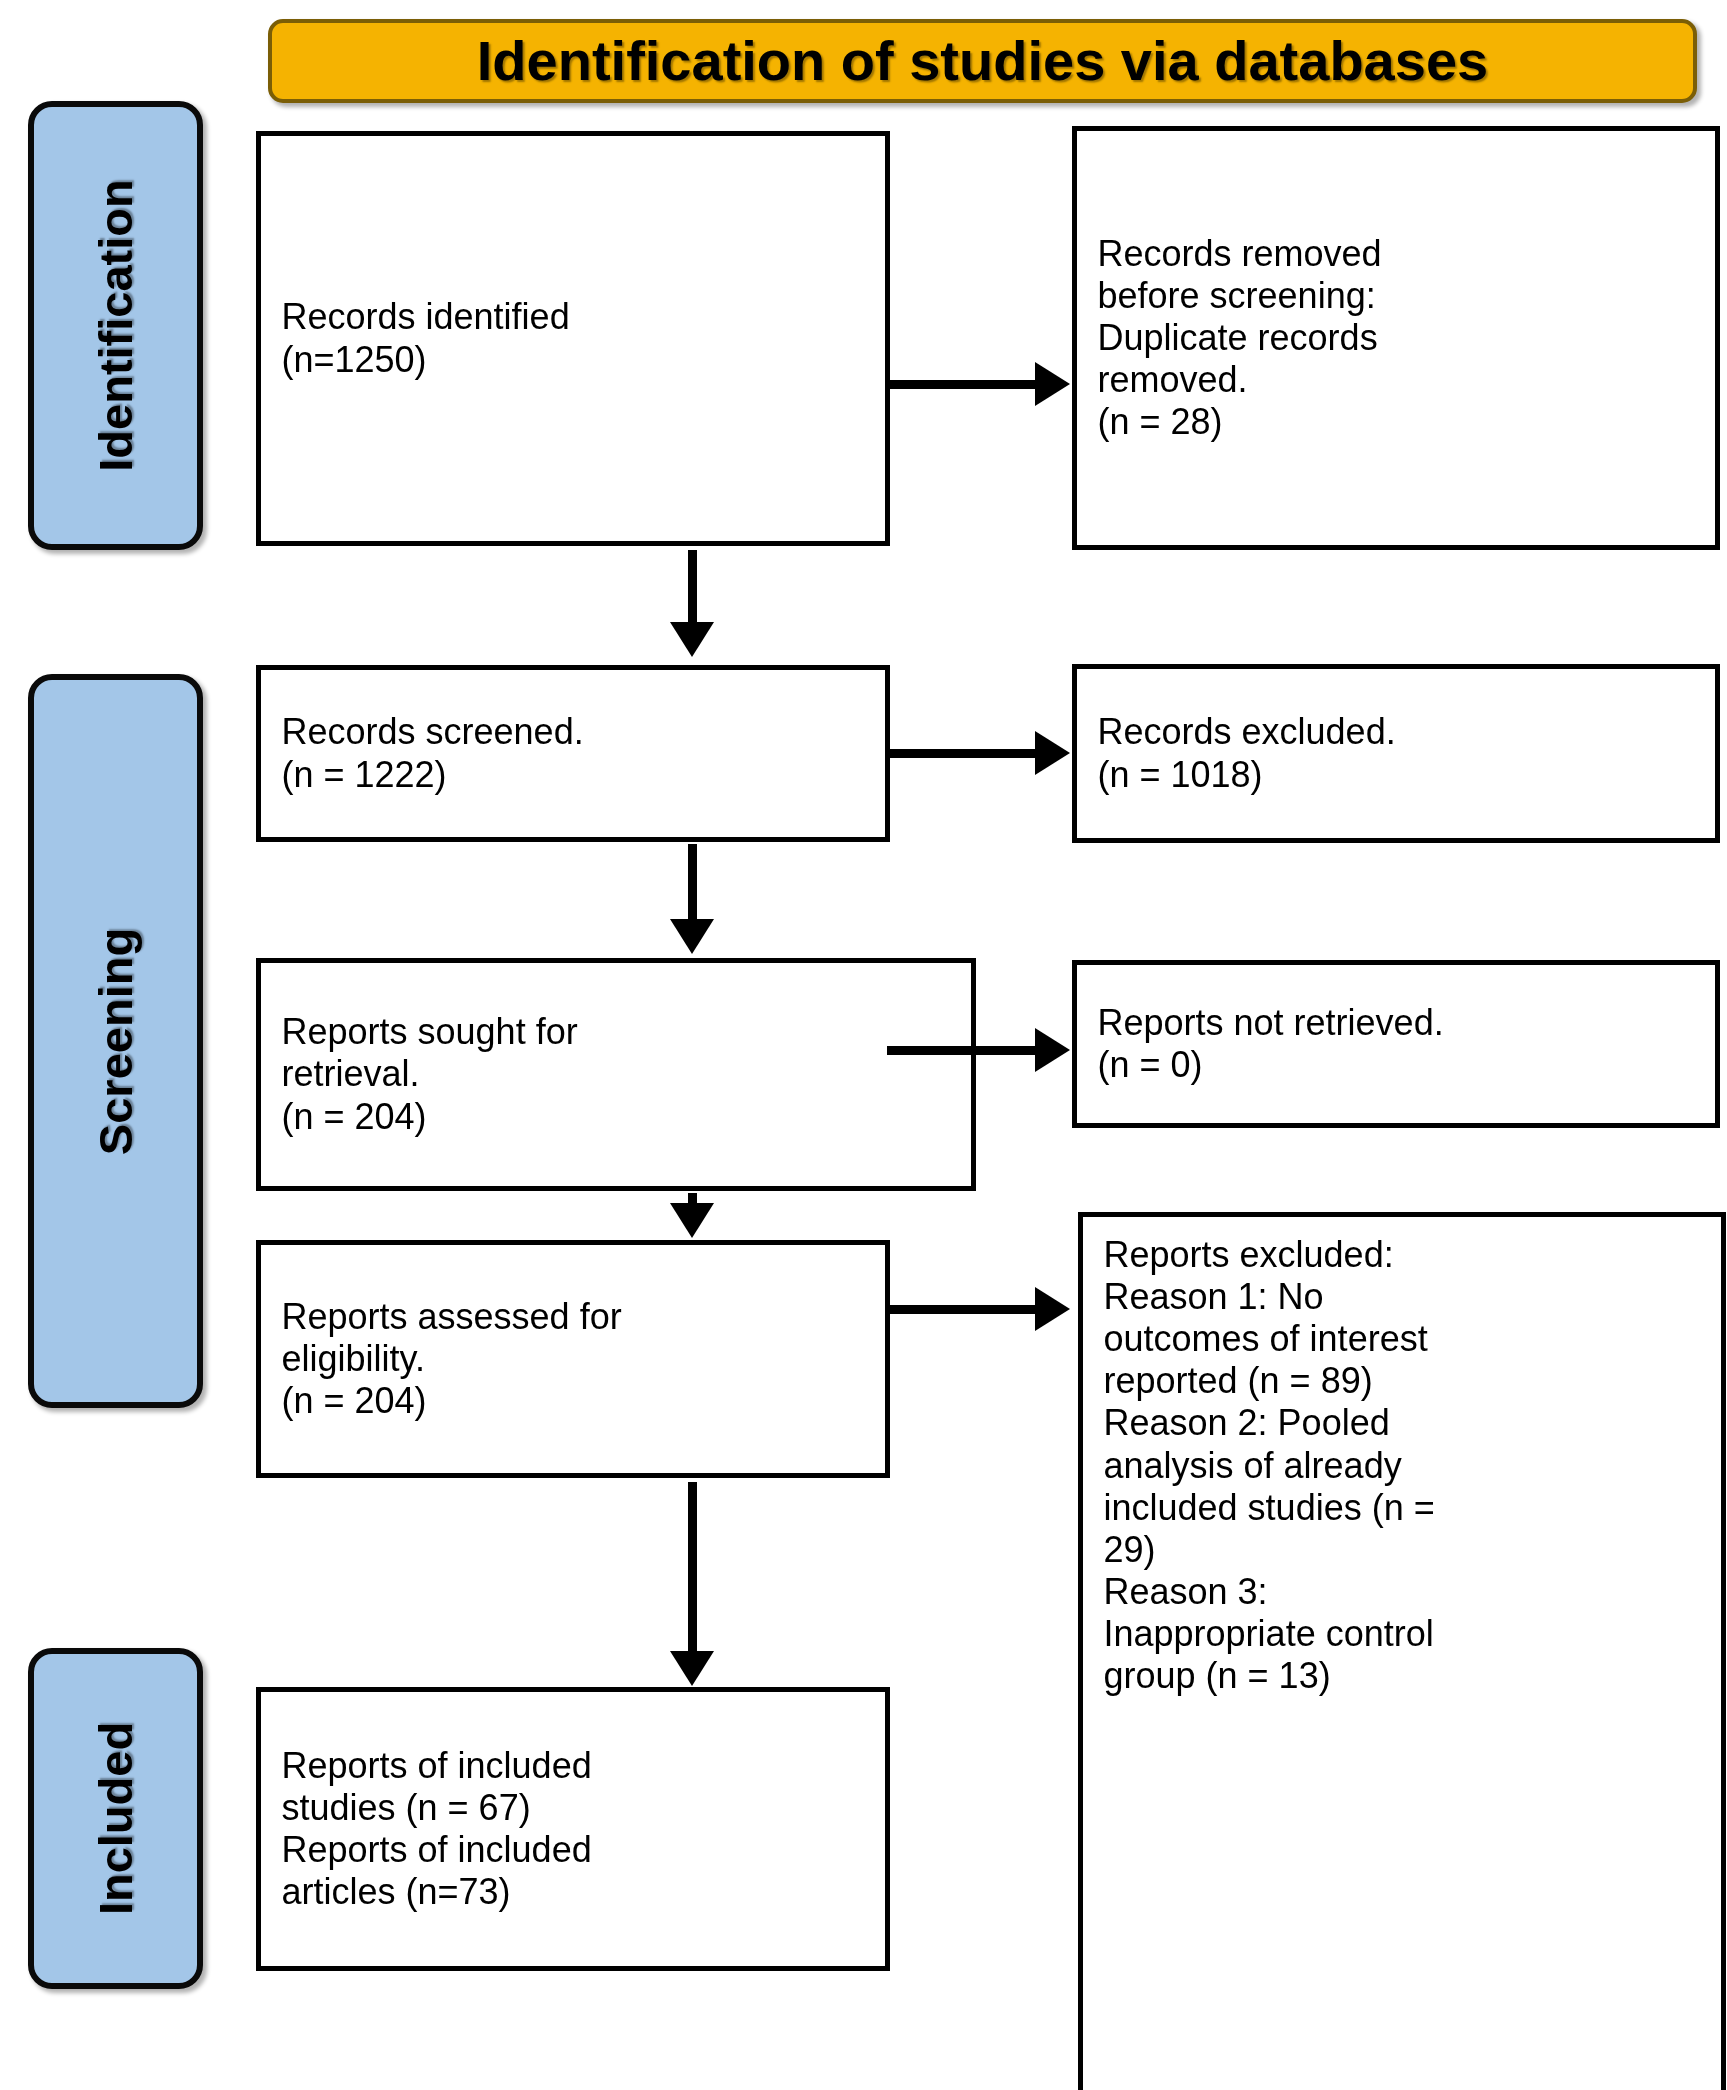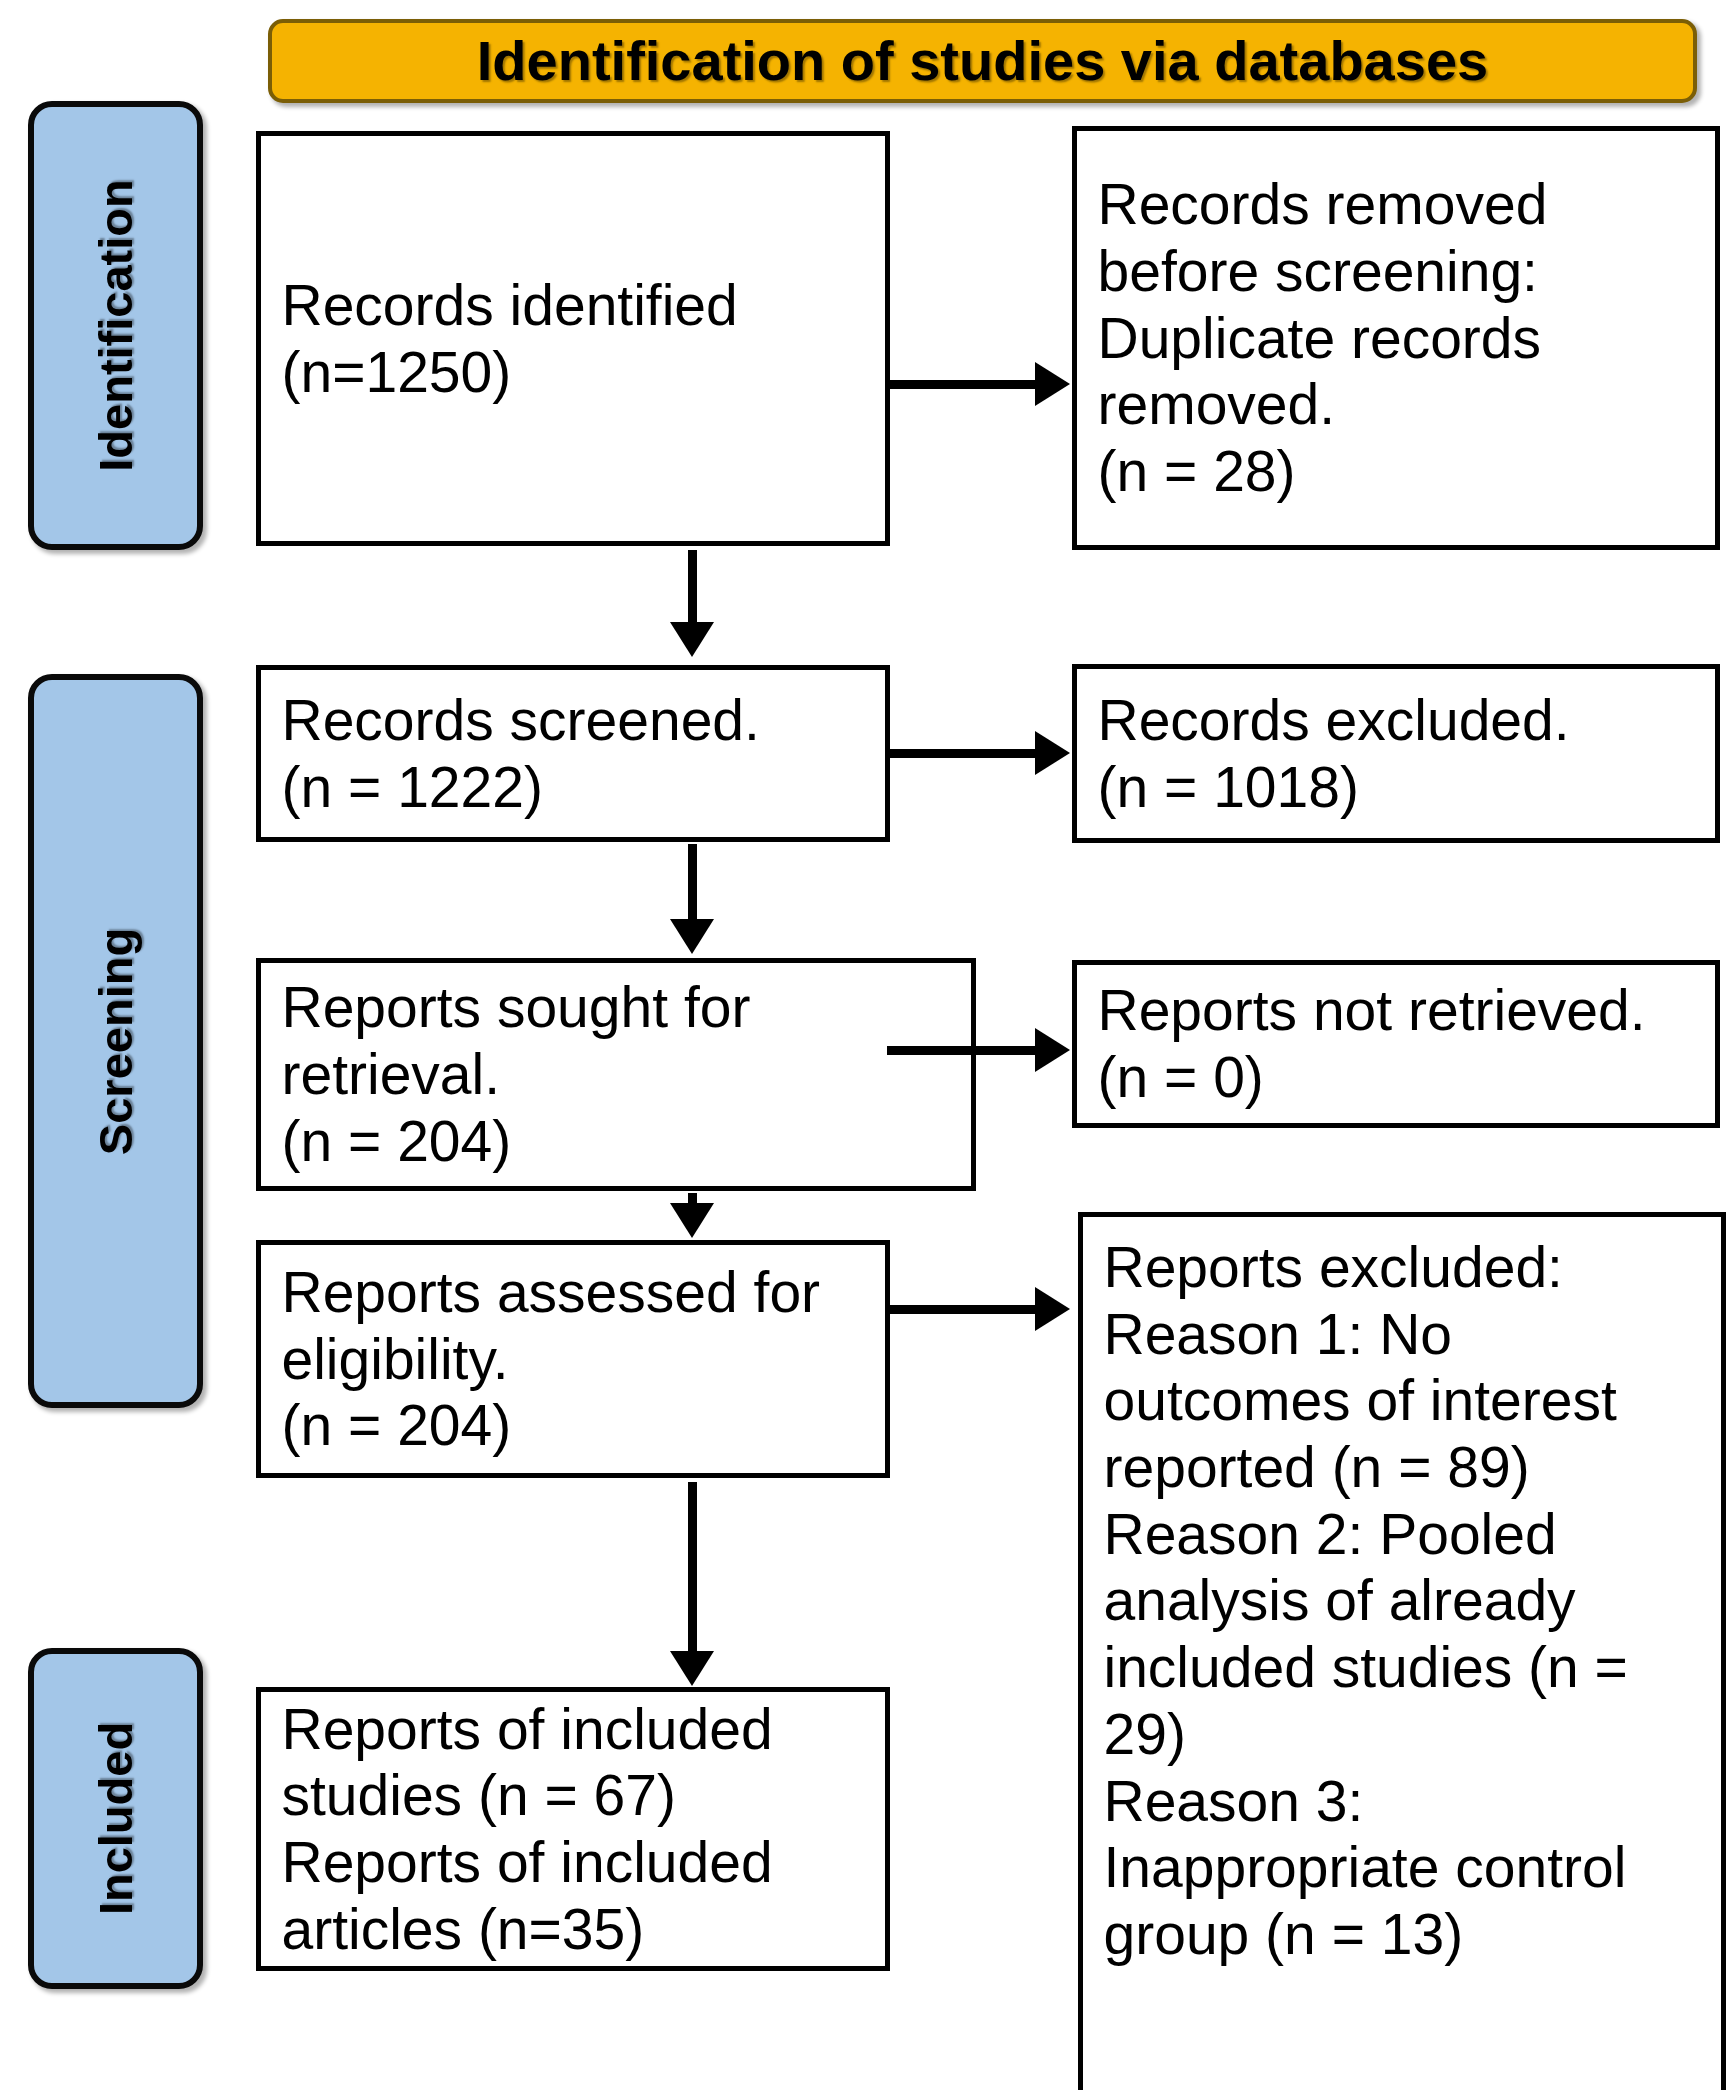--- a/index.html
+++ b/index.html
@@ -78,21 +78,21 @@
     display: flex;
     flex-direction: column;
     justify-content: center;
     padding: 0 20.5px;
   }
   .flow-box.top-aligned {
     justify-content: flex-start;
     padding-top: 17px;
   }
   .flow-line {
-    font-size: 57px;
+    font-size: 36px;
     line-height: 1.17;
     color: #000000;
     white-space: pre-wrap;
   }
 
   
   #box-identified   { left: 256px; top: 131px;  width: 634px; height: 415px; }
   #box-screened     { left: 256px; top: 665px;  width: 634px; height: 177px; }
   #box-sought       { left: 256px; top: 958px; width: 720px; height: 233px; }
   #box-assessed     { left: 256px; top: 1240px; width: 634px; height: 238px; }
@@ -218,21 +218,21 @@
     <div class="flow-line">29)</div>
     <div class="flow-line">Reason 3:</div>
     <div class="flow-line">Inappropriate control</div>
     <div class="flow-line">group (n = 13)</div>
   </div>
 
   <div class="flow-box" id="box-included">
     <div class="flow-line">Reports of included</div>
     <div class="flow-line">studies (n = 67)</div>
     <div class="flow-line">Reports of included</div>
-    <div class="flow-line">articles (n=35)</div>
+    <div class="flow-line">articles (n=73)</div>
   </div>
 
   <div class="arrow-v" id="arrow-v-1"></div>
   <div class="arrow-v" id="arrow-v-2"></div>
   <div class="arrow-v" id="arrow-v-3"></div>
   <div class="arrow-v" id="arrow-v-4"></div>
 
   <div class="arrow-h" id="arrow-h-1"></div>
   <div class="arrow-h" id="arrow-h-2"></div>
   <div class="arrow-h" id="arrow-h-3"></div>

